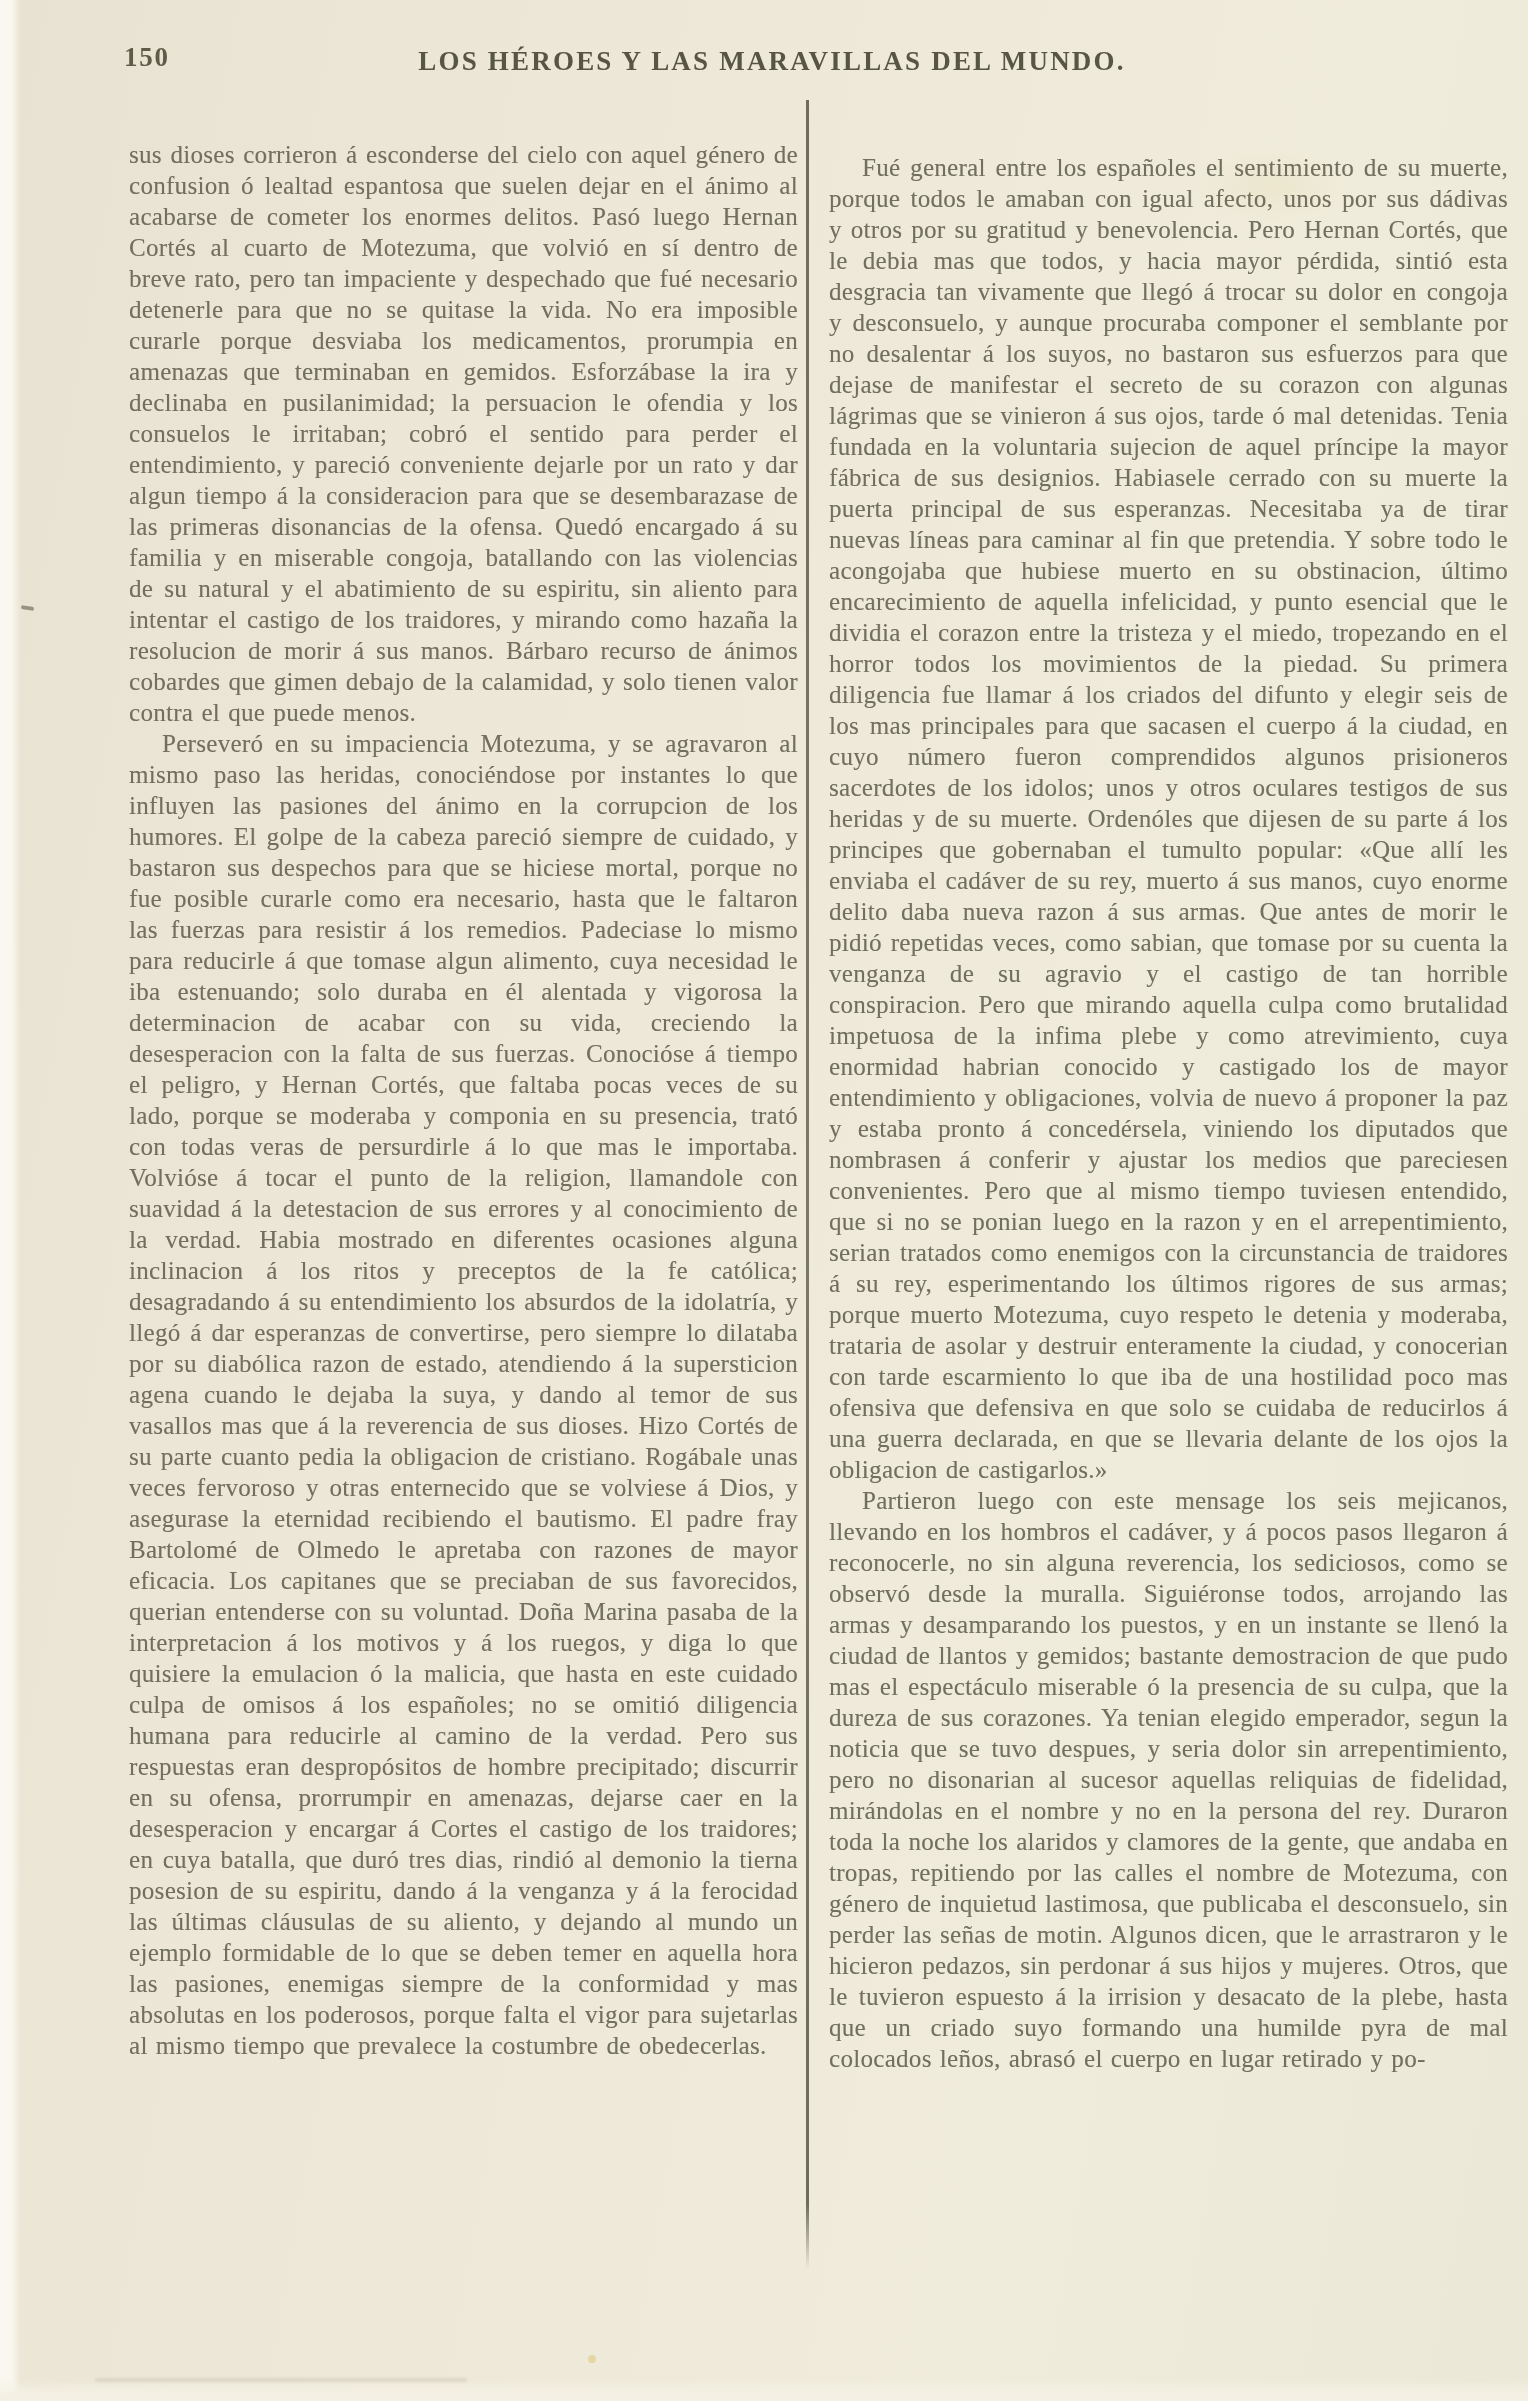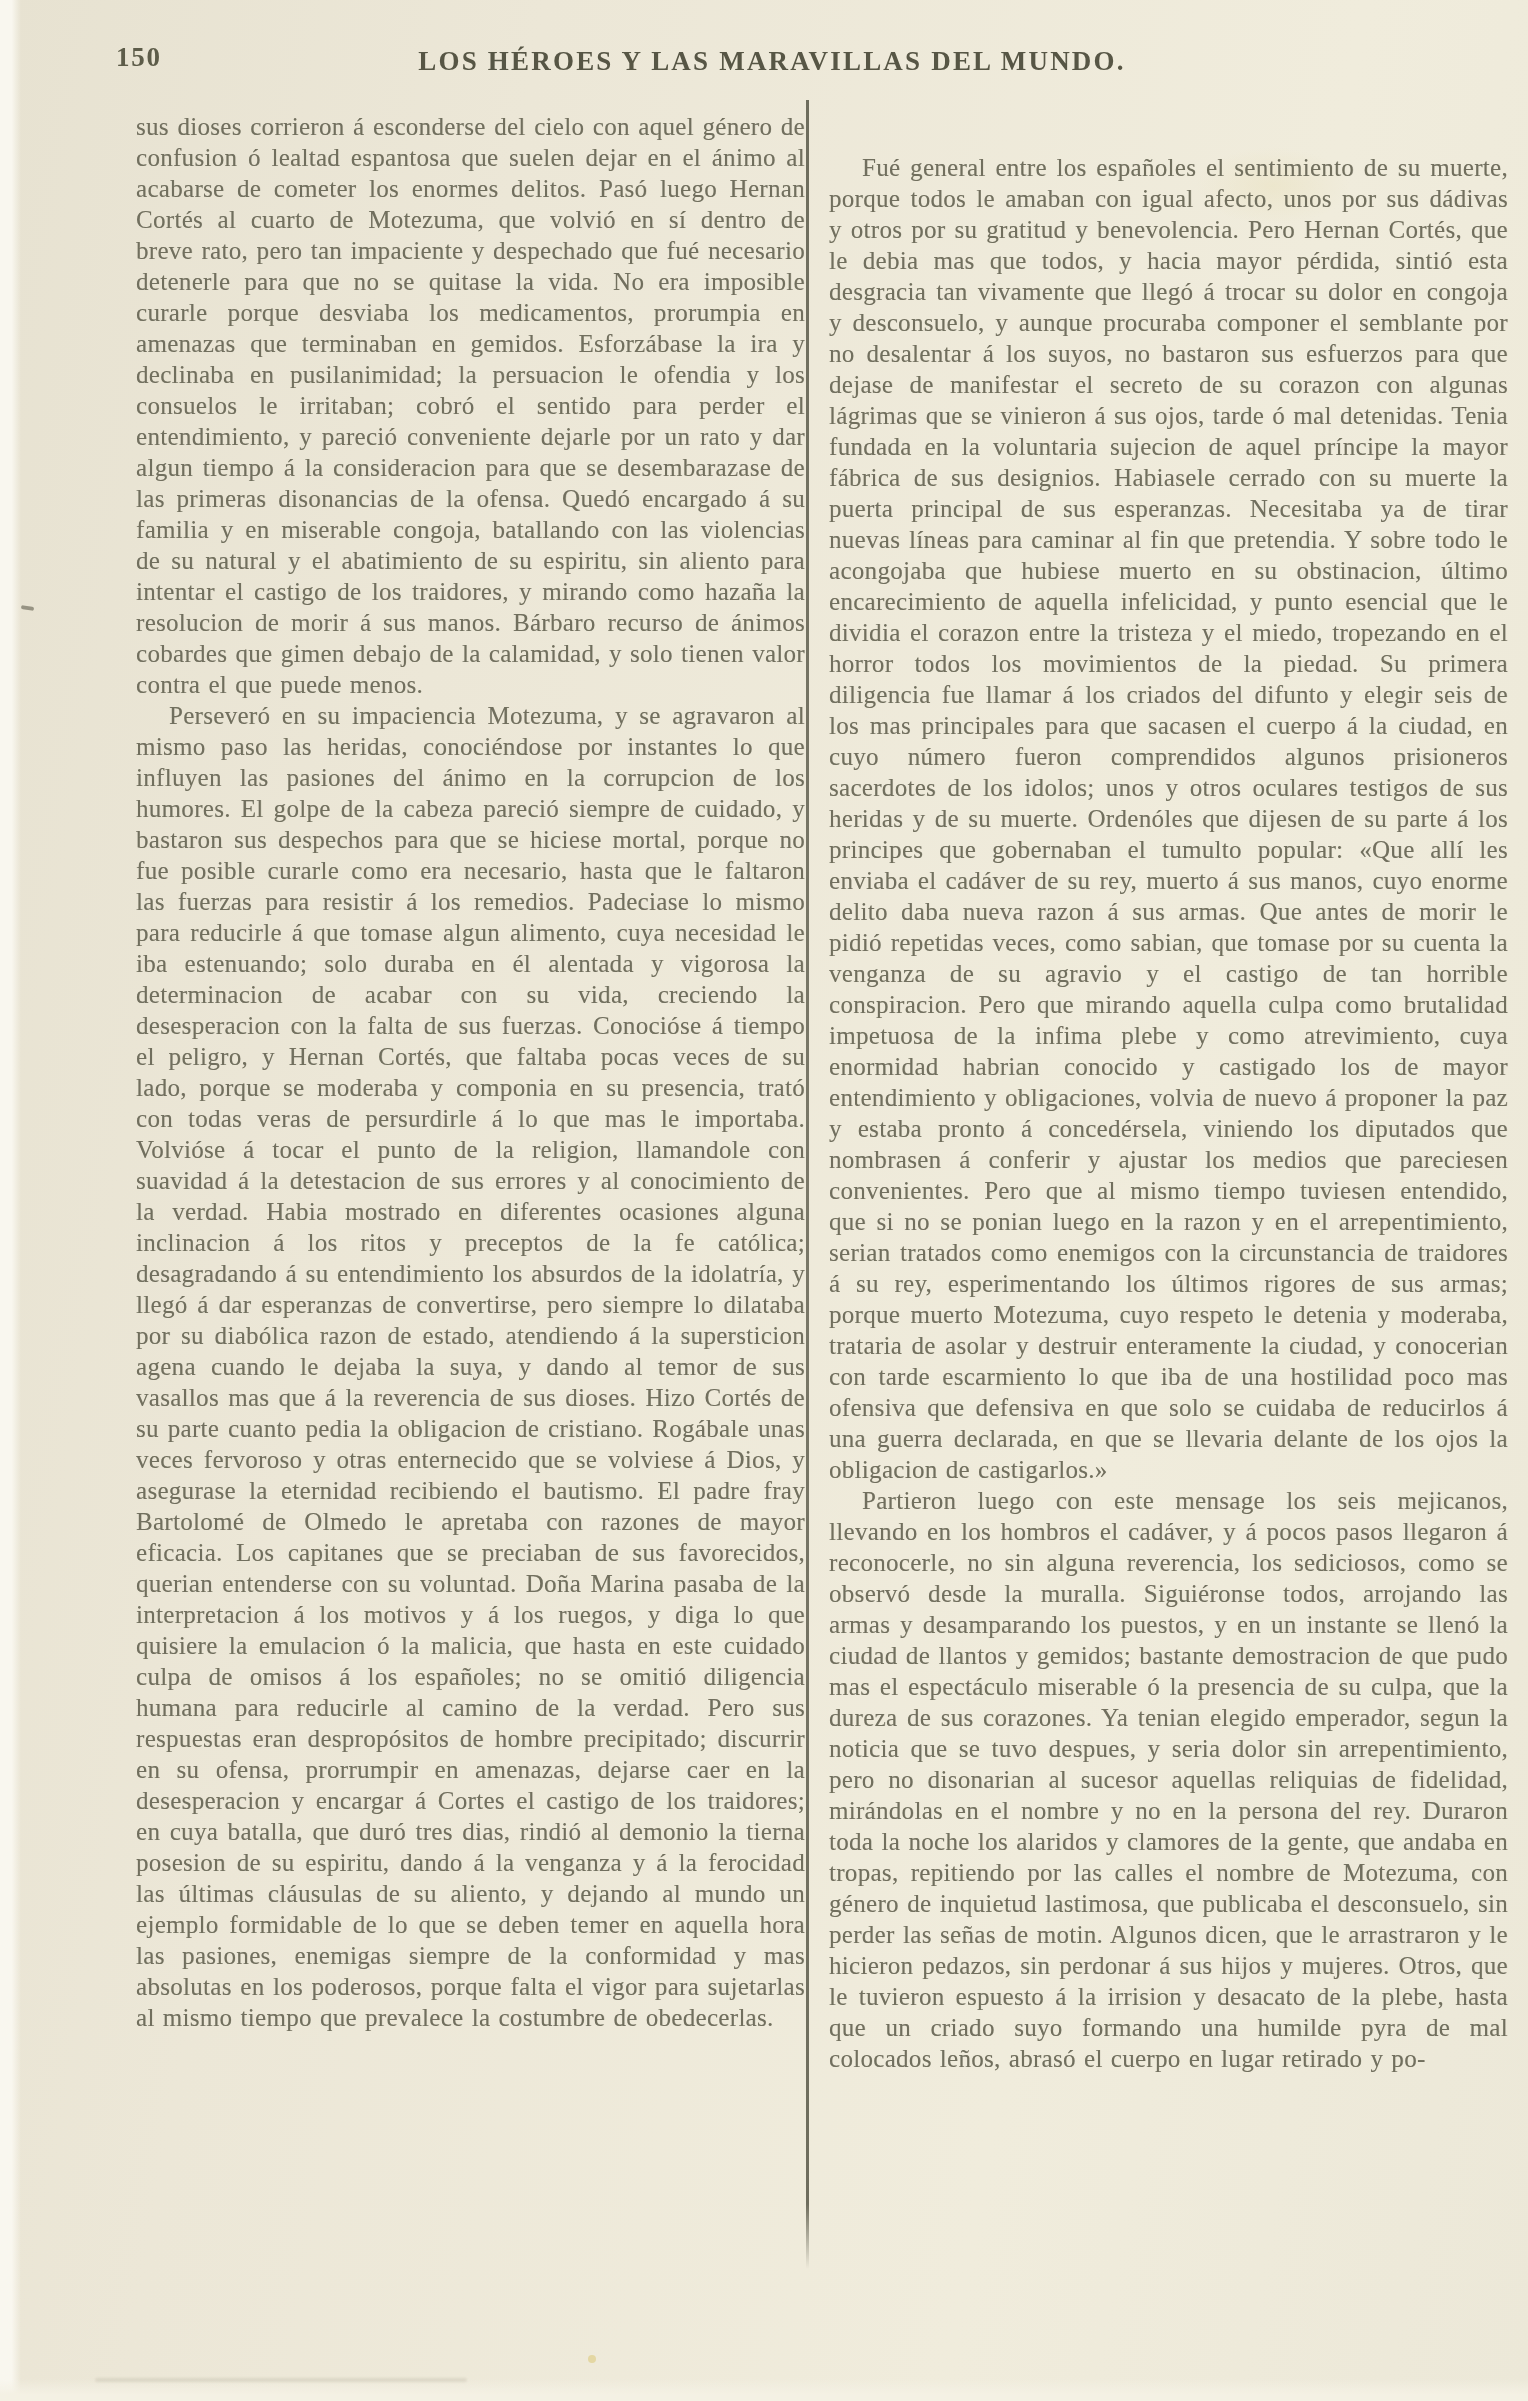--- a/index.html
+++ b/index.html
@@ -12,39 +12,39 @@
   }
   .edge-left {
     position: absolute; left: 0; top: 0; width: 21px; height: 100%;
     background: linear-gradient(90deg, #f9f7ef 55%, rgba(249,247,239,0) 100%);
   }
   .edge-bottom {
     position: absolute; left: 0; bottom: 0; width: 100%; height: 22.5px;
     background: linear-gradient(0deg, #f4f1e4 30%, rgba(244,241,228,0) 100%);
   }
   .page-num {
-    position: absolute; left: 116px; top: 42px;
+    position: absolute; left: 124px; top: 42px;
     font-size: 27px; font-weight: bold; color: #5d5c49;
     letter-spacing: 1.7px;
   }
   .running-title {
     position: absolute; left: 0; top: 38px; width: 1528px; margin: 8px;
     text-align: center;
     font-size: 27px; font-weight: bold; color: #575645;
     letter-spacing: 2.2px;
   }
   .col {
     position: absolute; top: 111px;
     text-align: justify;
     font-size: 25px; line-height: 31px;
     color: #716f5e;
     letter-spacing: 0.3px; word-spacing: 1.6px;
     text-shadow: 0.3px 0.3px 0.4px rgba(113,111,94,0.35);
   }
-  .col-left  { left: 136px; width: 669px; }
+  .col-left  { left: 129px; width: 669px; margin-top: 28px; }
   .col-right { left: 829px; width: 679px; line-height: 31px; margin-top: 41px; }
   .para { margin: 0; text-indent: 33px; }
   .para.no-indent { text-indent: 0; }
   .divider {
     position: absolute; left: 806px; top: 100px;
     width: 2.6px; height: 2169px;
     background: linear-gradient(180deg, #6e6d5d 0%, #7a7868 50%, #6e6d5d 97%, rgba(110,109,93,0) 100%);
   }
   .speck-dark {
     position: absolute; left: 21px; top: 606px;

